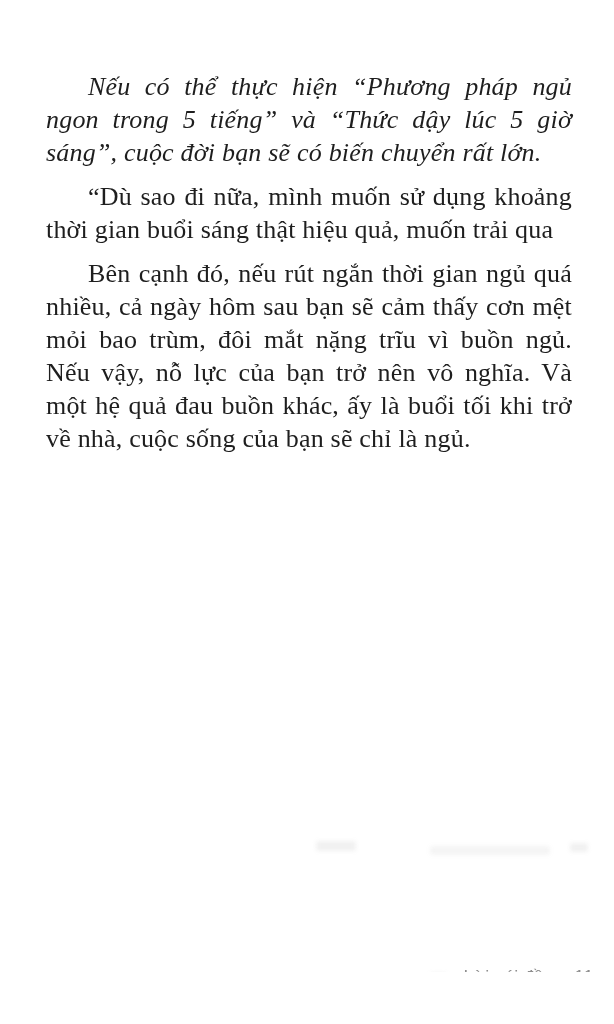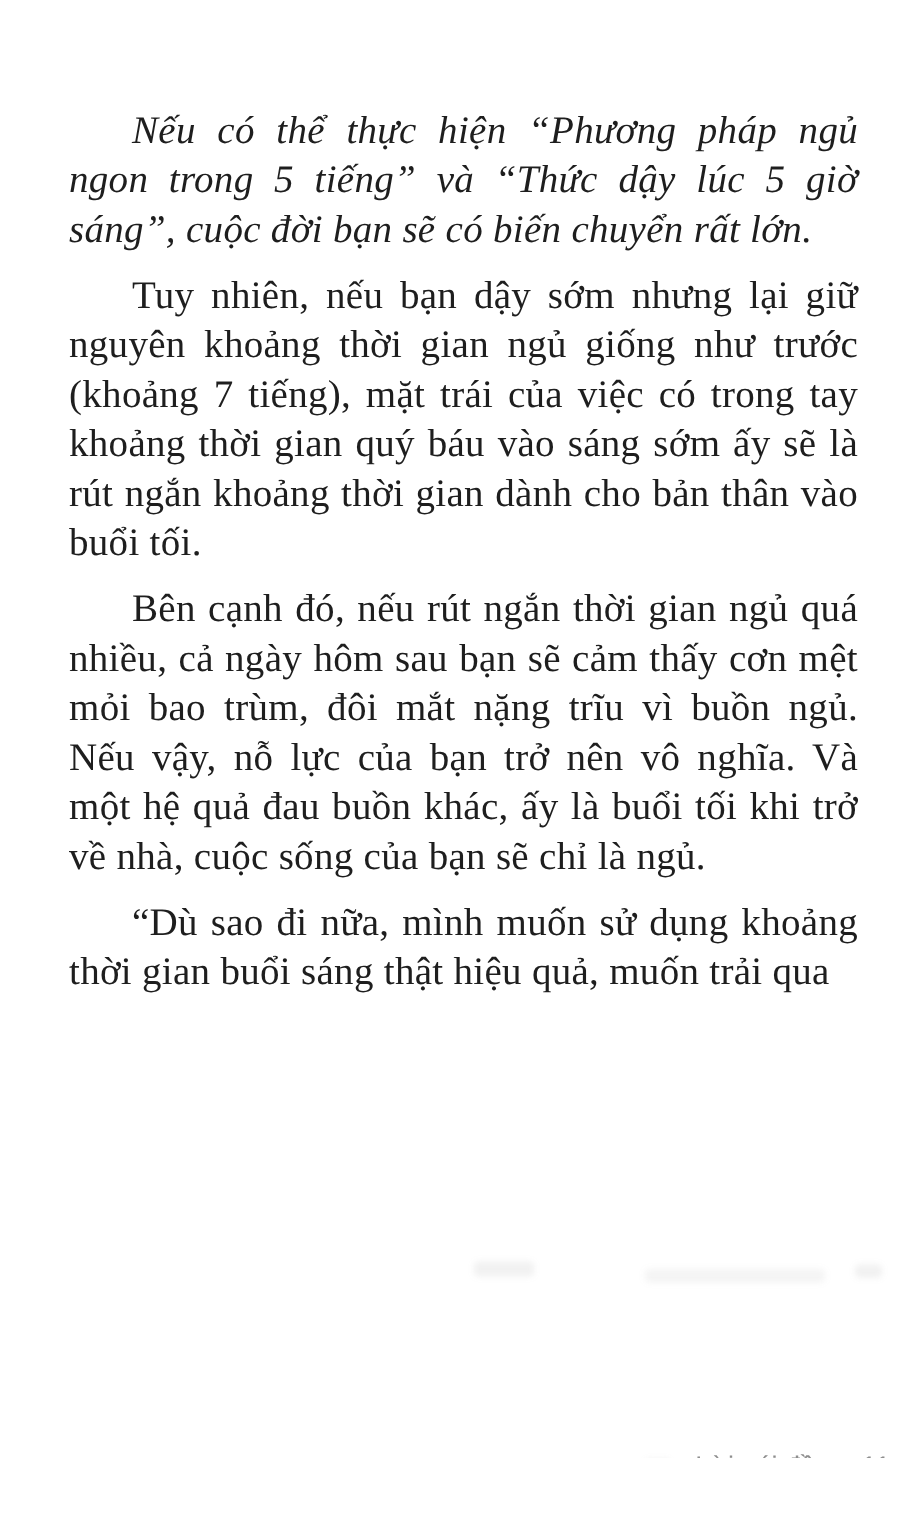--- a/index.html
+++ b/index.html
@@ -59,23 +59,22 @@
   .artifact.a3 { top: 843px; left: 570px; width: 18px;  height: 9px; }
   .artifact.a4 { top: 973px; left: 430px; width: 17px;  height: 8px;  background: rgba(120,120,120,0.12); }
 </style>
 </head>
 <body>
 
 <div class="page">
 
   <div class="content">
     <p class="para italic">Nếu có thể thực hiện “Phương pháp ngủ ngon trong 5 tiếng” và “Thức dậy lúc 5 giờ sáng”, cuộc đời bạn sẽ có biến chuyển rất lớn.</p>
-    <p class="para">Tuy nhiên, nếu bạn dậy sớm nhưng lại giữ nguyên khoảng thời gian ngủ giống như trước (khoảng 7 tiếng), mặt trái của việc có trong tay khoảng thời gian quý báu vào sáng sớm ấy sẽ là rút ngắn khoảng thời gian dành cho bản thân vào buổi tối.</p>
+    <p class="para">“Dù sao đi nữa, mình muốn sử dụng khoảng thời gian buổi sáng thật hiệu quả, muốn trải qua</p>
     <p class="para">Bên cạnh đó, nếu rút ngắn thời gian ngủ quá nhiều, cả ngày hôm sau bạn sẽ cảm thấy cơn mệt mỏi bao trùm, đôi mắt nặng trĩu vì buồn ngủ. Nếu vậy, nỗ lực của bạn trở nên vô nghĩa. Và một hệ quả đau buồn khác, ấy là buổi tối khi trở về nhà, cuộc sống của bạn sẽ chỉ là ngủ.</p>
-    <p class="para">“Dù sao đi nữa, mình muốn sử dụng khoảng thời gian buổi sáng thật hiệu quả, muốn trải qua</p>
   </div>
 
   <div class="artifact a1"></div>
   <div class="artifact a2"></div>
   <div class="artifact a3"></div>
   <div class="artifact a4"></div>
 
   <div class="footer">
     <span class="section">Lời nói đầu</span>
     <span class="page-num">11</span>

